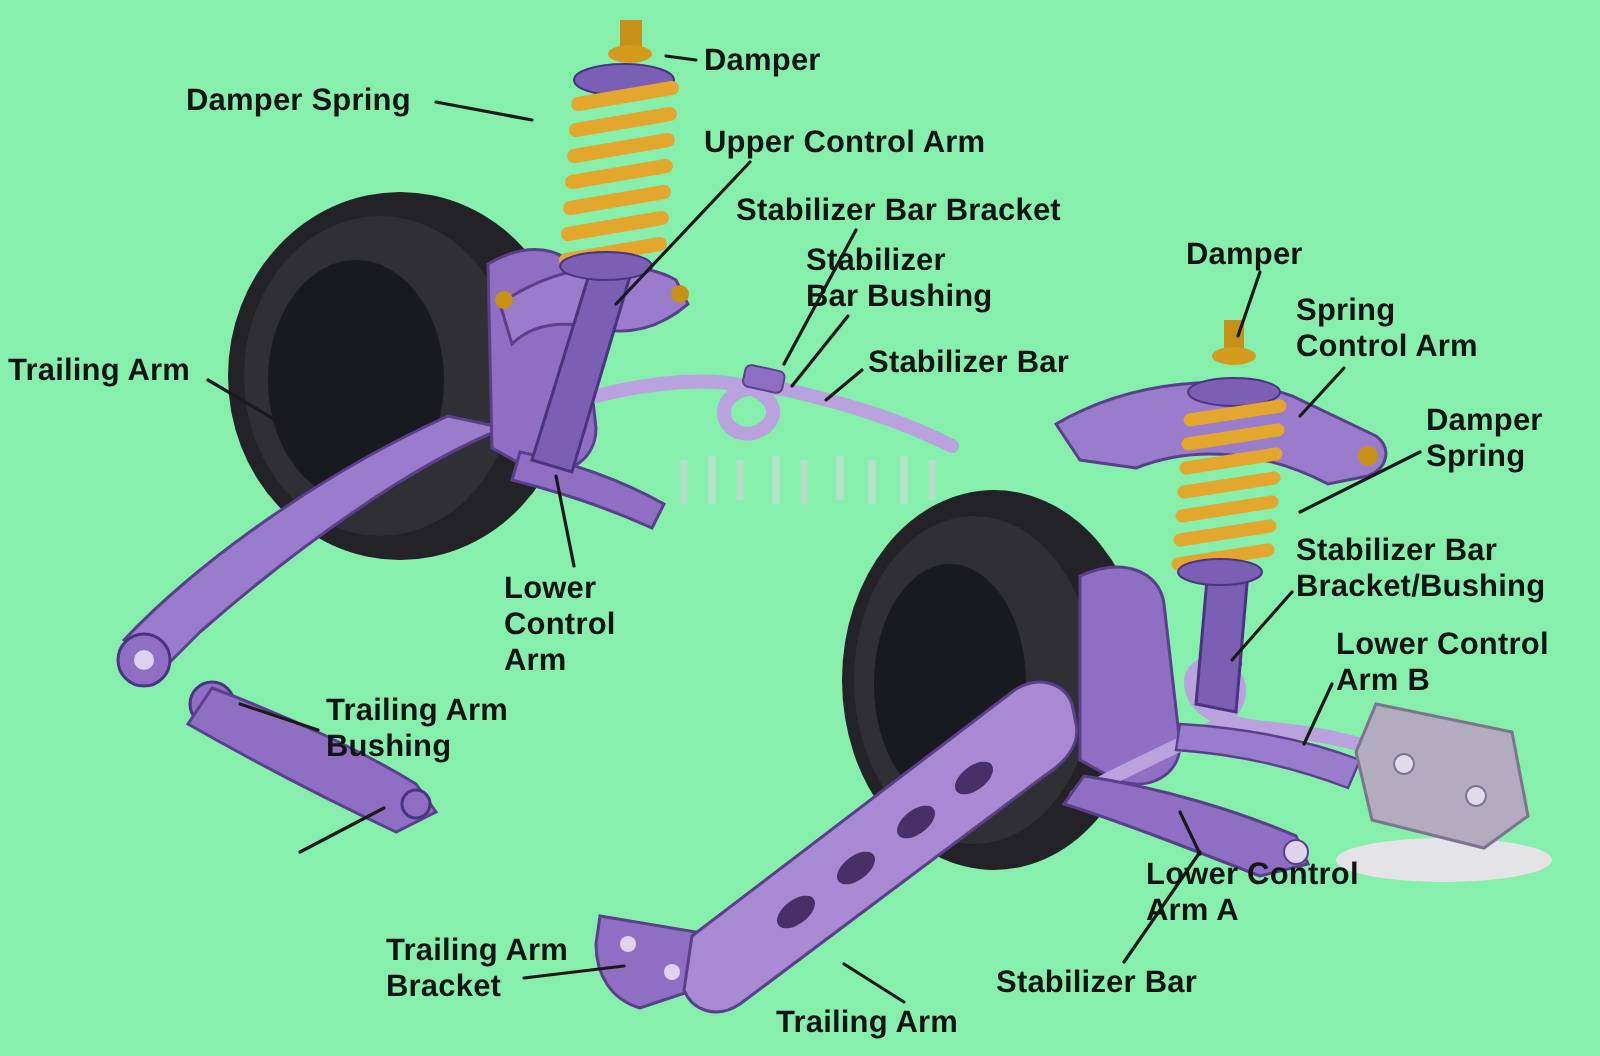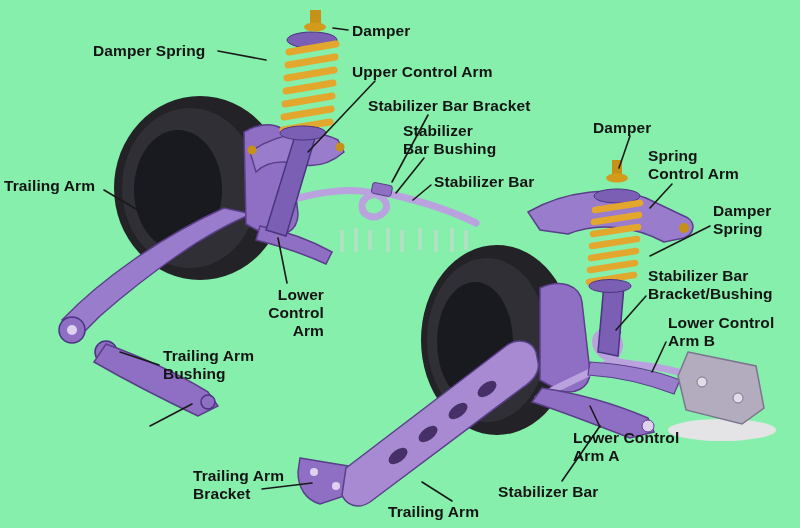--- a/index.html
+++ b/index.html
@@ -10,21 +10,21 @@
   .stage svg{position:absolute;left:0;top:0;}
   .label{
     position:absolute;
     font-weight:700;
     font-size:15.5px;
     line-height:1.15;
     color:#141414;
     white-space:pre-line;
     letter-spacing:.1px;
   }
-  .label.center{text-align:right;}
+  .label.center{text-align:left;}
 </style>
 </head>
 <body>
 
 <div class="stage">
 
   <svg width="800" height="528" viewBox="0 0 800 528">
 
     <g>
 

